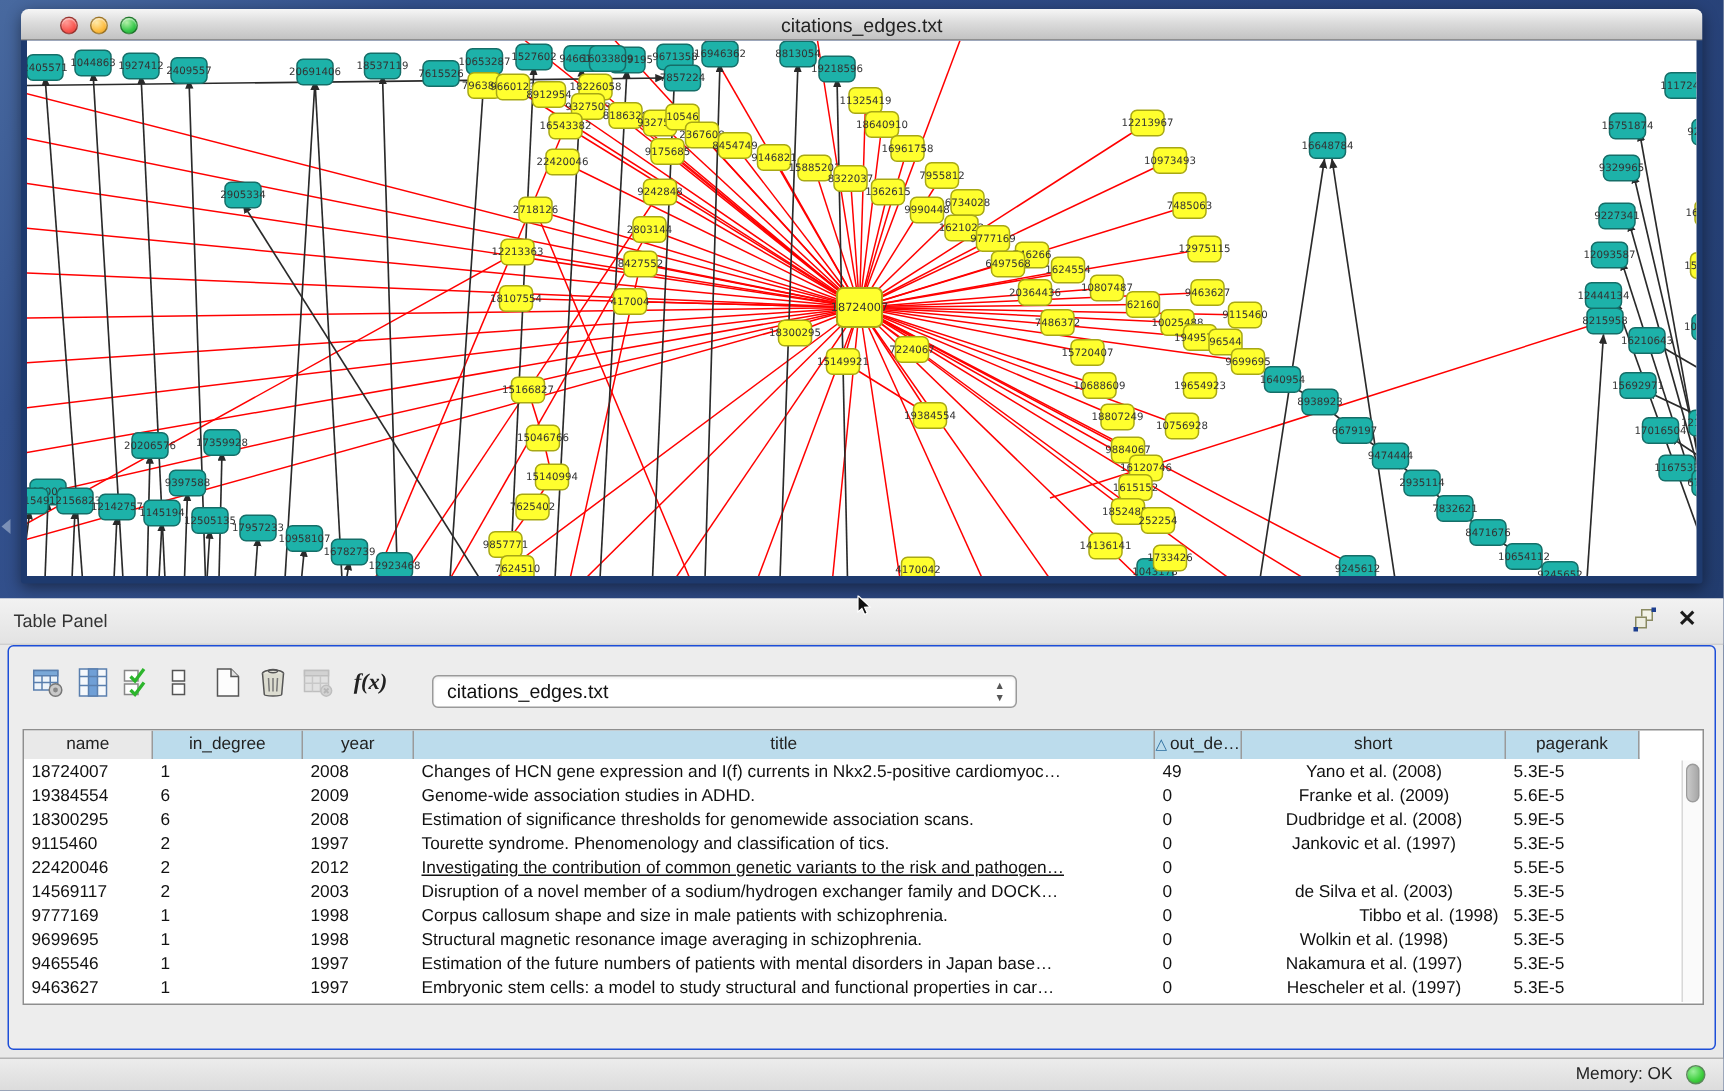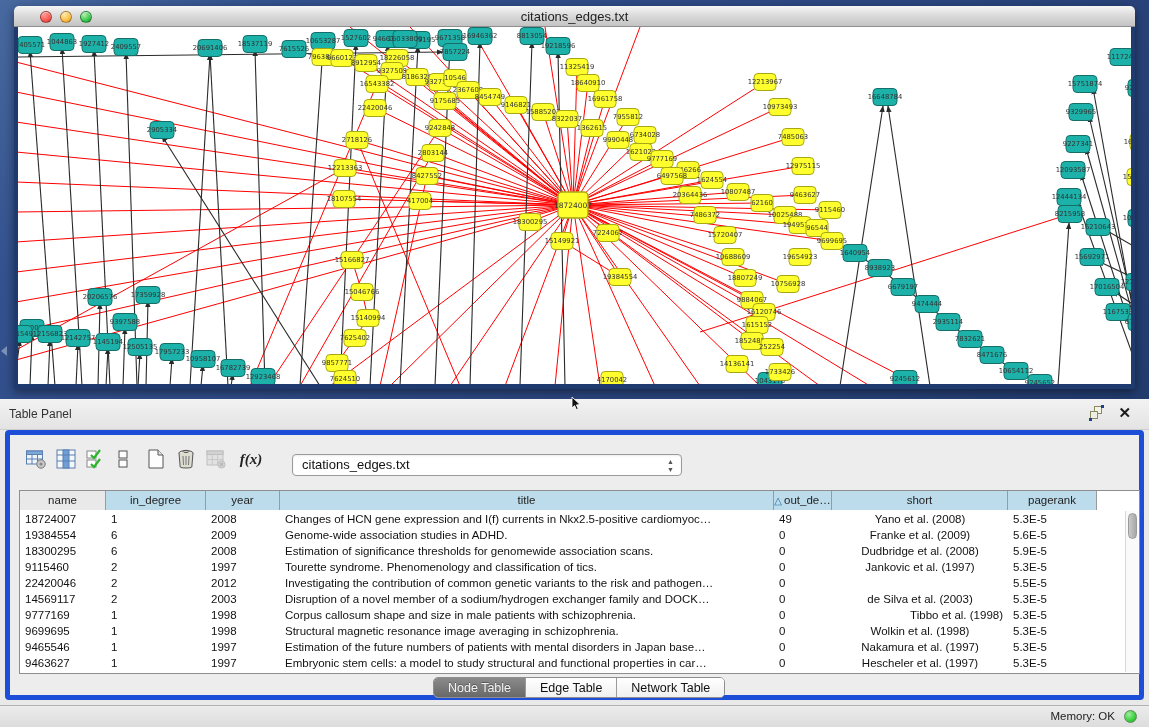--- a/index.html
+++ b/index.html
@@ -35,21 +35,21 @@
   .strip-icons { position:absolute; right:18px; top:7px; display:flex; gap:14px; align-items:center; }
   .float-ic { position:relative; width:14px; height:14px; }
   .float-ic .sq1 { position:absolute; left:4px; top:0; width:8px; height:8px; border:1px solid #8a8a62; background:#f3f3e8; }
   .float-ic .sq2 { position:absolute; left:0; top:5px; width:8px; height:8px; border:1px solid #8a8a62; background:#eeeee2; }
   .float-ic .d1,.float-ic .d2 { position:absolute; width:3px; height:3px; background:#1d3f8f; }
   .float-ic .d1 { right:0; top:-1px; } .float-ic .d2 { left:-1px; bottom:-1px; }
   .close-x { font-size:15px; font-weight:bold; color:#1a1a1a; line-height:14px; cursor:default; }
   .cursor-arrow { position:absolute; left:571px; top:397px; z-index:50; }
 
   .panel-body { position:absolute; left:5px; top:430px; width:1139px; height:270px;
-    background:#ededed; border:5px solid #1d4ed8; border-radius:4px; }
+    background:#ededed; border:1px solid #1d4ed8; border-radius:4px; }
 
   
   .toolbar { position:absolute; left:0; top:0; right:0; height:50px; }
   .tb-ic { position:absolute; top:12px; width:24px; height:24px; display:flex; align-items:center; justify-content:center; }
   .combo { position:absolute; left:282px; top:19px; width:390px; height:22px; background:#fff;
     border:1px solid #9a9a9a; border-radius:4px; font-size:13px; color:#111; line-height:20px;
     padding-left:9px; box-shadow:inset 0 1px 2px rgba(0,0,0,.08); }
   .combo .arr { position:absolute; right:7px; top:3px; font-size:7px; color:#555; line-height:8px; text-align:center; }
 
   
@@ -659,21 +659,21 @@
           <div class="td" style="width: 74px;">1997</div>
           <div class="td" style="width: 494px;">Tourette syndrome. Phenomenology and classification of tics.</div>
           <div class="td" style="width: 58px;">0</div>
           <div class="td" style="width: 176px; text-align: center;">Jankovic et al. (1997)</div>
           <div class="td" style="width: 89px;">5.3E-5</div>
         </div>
         <div class="trow">
           <div class="td" style="width: 86px;">22420046</div>
           <div class="td" style="width: 100px;">2</div>
           <div class="td" style="width: 74px;">2012</div>
-          <div class="td" style="width: 494px;">Investigating the contribution of common genetic variants to the risk and pathogen…</div>
+          <div class="td" style="width: 494px; text-decoration: underline;">Investigating the contribution of common genetic variants to the risk and pathogen…</div>
           <div class="td" style="width: 58px;">0</div>
           <div class="td" style="width: 176px; text-align: center; margin-top: 32px;">Stergiakouli et al. (2012)</div>
           <div class="td" style="width: 89px;">5.5E-5</div>
         </div>
         <div class="trow">
           <div class="td" style="width: 86px;">14569117</div>
           <div class="td" style="width: 100px;">2</div>
           <div class="td" style="width: 74px;">2003</div>
           <div class="td" style="width: 494px;">Disruption of a novel member of a sodium/hydrogen exchanger family and DOCK…</div>
           <div class="td" style="width: 58px;">0</div>
@@ -715,23 +715,18 @@
           <div class="td" style="width: 58px;">0</div>
           <div class="td" style="width: 176px; text-align: center;">Hescheler et al. (1997)</div>
           <div class="td" style="width: 89px;">5.3E-5</div>
         </div>
       </div>
     <div class="vsb">
       <div class="thumb"></div>
     </div>
   </div>
 
-  <div class="tabs" id="tabs">
-      <div class="tab sel">Node Table</div>
-      <div class="tab">Edge Table</div>
-      <div class="tab">Network Table</div>
-    </div>
 </div>
 
 <div class="footer">
   <div class="mem">Memory: OK</div>
   <div class="memdot"></div>
 </div>
 
 </body></html>

